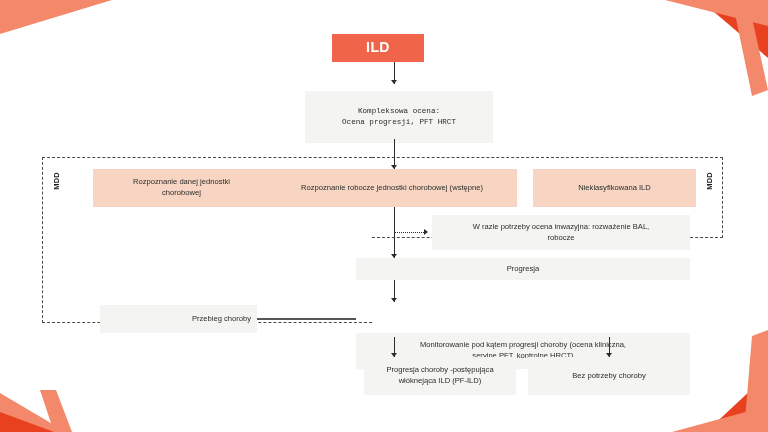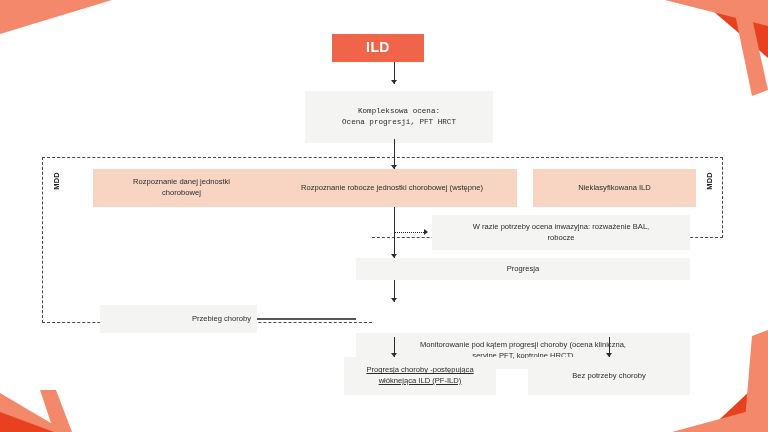--- a/index.html
+++ b/index.html
@@ -191,21 +191,21 @@
     </span>
   </div>
   <div class="hline thick" style="left:257px; top:318px; width:99px;"></div>
 
   <div class="vline" style="left:393.5px; top:337px; height:20px;"></div>
   <div class="arrowhead" style="left:391px; top:353px;"></div>
 
   <div class="vline" style="left:608.5px; top:337px; height:20px;"></div>
   <div class="arrowhead" style="left:606px; top:353px;"></div>
 
-  <div class="node grey" style="left:344px; top:357px; width:152px; height:38px;text-decoration:underline;">
+  <div class="node grey" style="left:364px; top:357px; width:152px; height:38px;">
     <span class="txt">
       <span>Progresja choroby -postępująca</span>
       <span>włóknejąca ILD (PF-ILD)</span>
     </span>
   </div>
 
   <div class="node grey" style="left:528px; top:357px; width:162px; height:38px;">
     <span class="txt">
       <span>Bez potrzeby choroby</span>
     </span>

